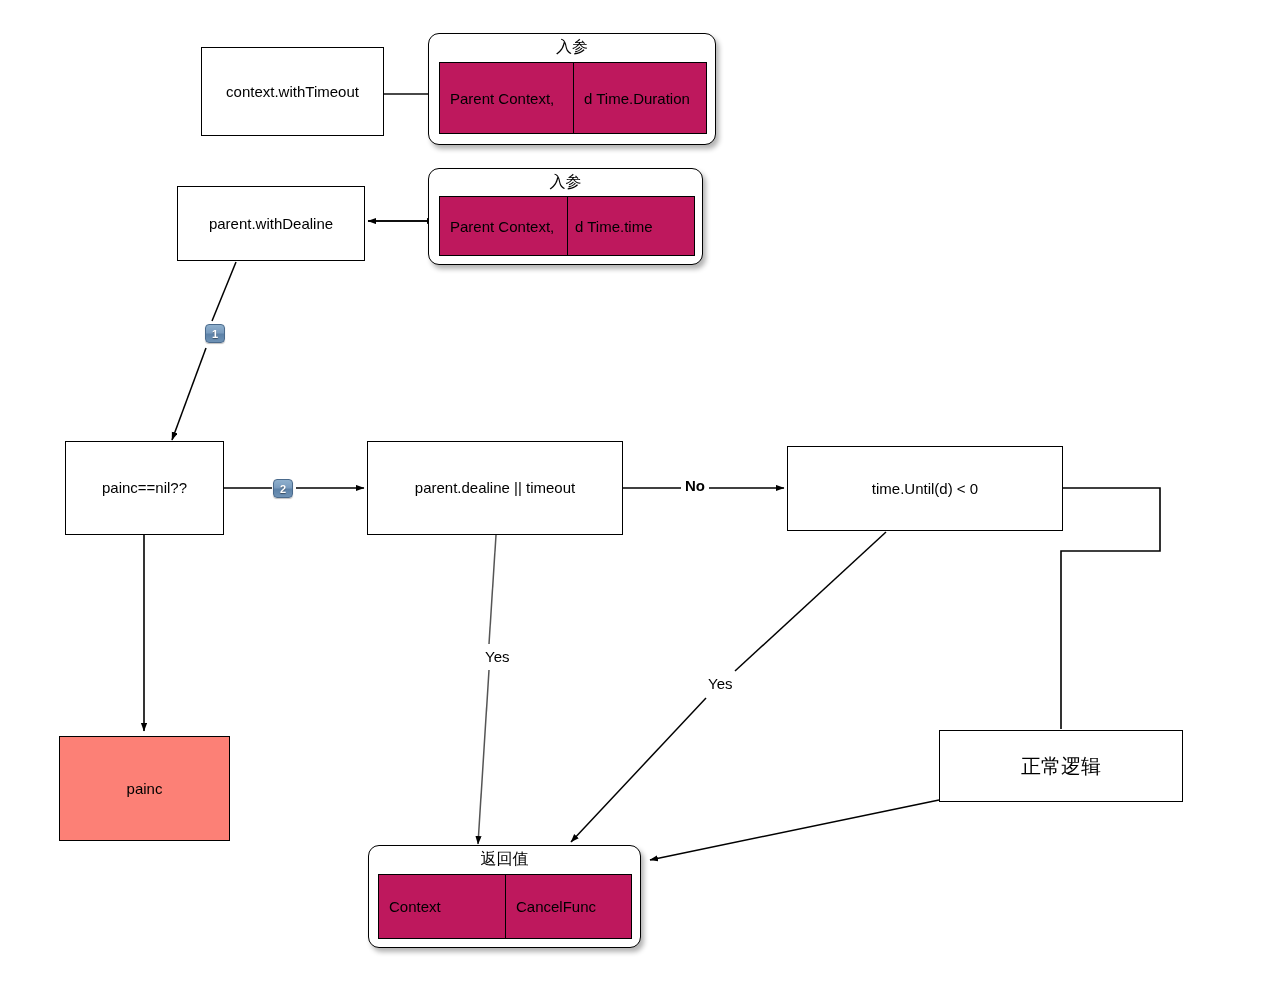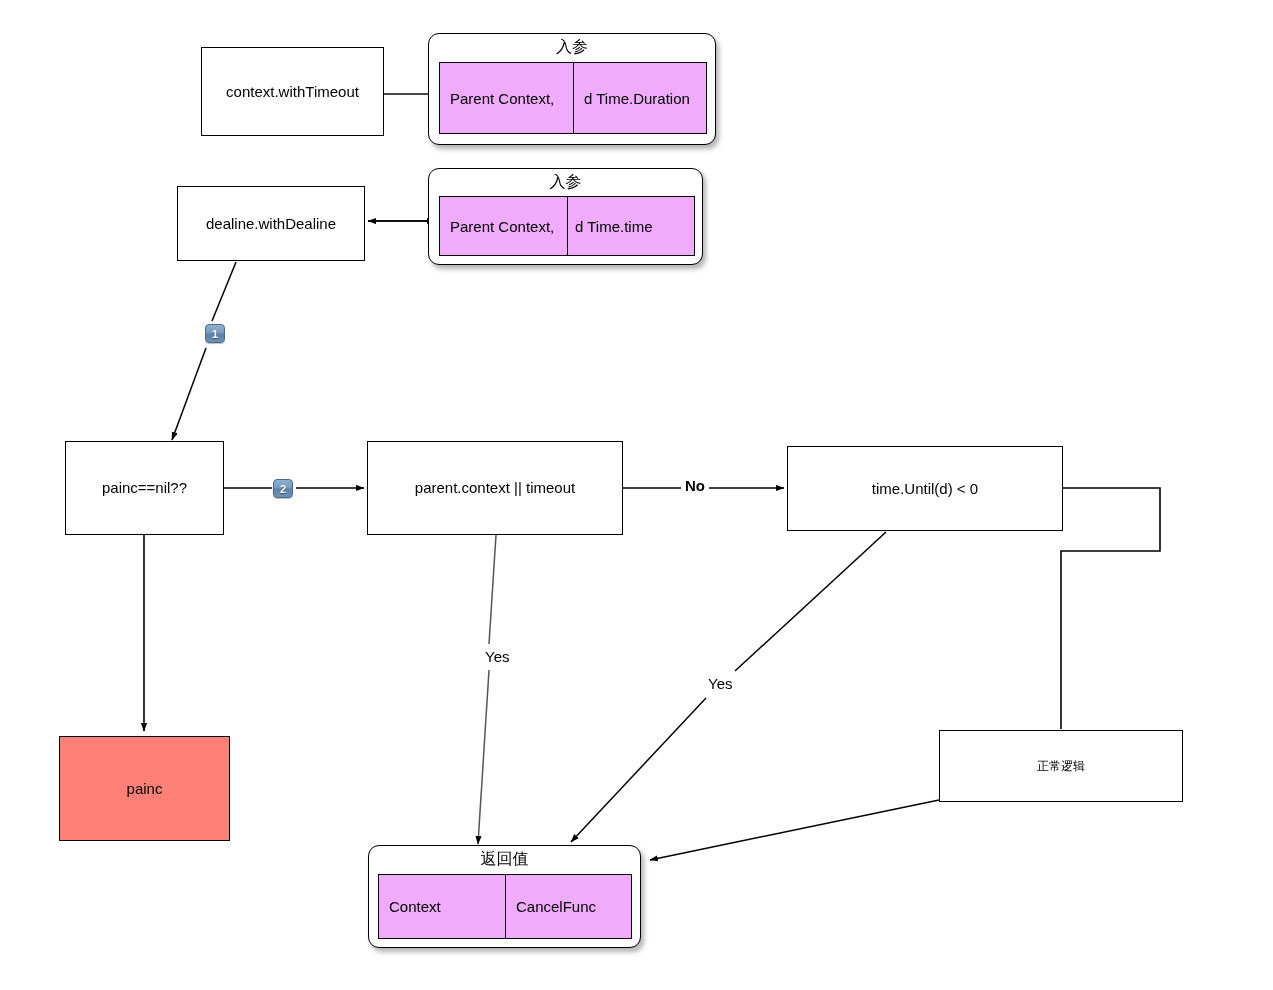--- a/index.html
+++ b/index.html
@@ -38,21 +38,21 @@
     font-size: 15px;
     color: #000000;
     text-align: center;
     line-height: 1.2;
   }
   .node.danger {
     background: #fc8076;
     border-color: #000000;
     text-align: center;
   }
-  .node.cn { font-size: 12px; }
+  .node.cn { font-size: 20px; }
 
   
   .group {
     position: absolute;
     box-sizing: border-box;
     border: 1.7px solid #000000;
     border-radius: 11px;
     background: #ffffff;
     box-shadow: 3px 4px 5px rgba(0,0,0,0.30);
   }
@@ -64,21 +64,21 @@
     text-align: center;
     font-size: 16px;
     color: #000000;
     line-height: 1.25;
   }
   .group-table {
     position: absolute;
     box-sizing: border-box;
     border: 1.6px solid #000000;
     display: flex;
-    background: #f0abfc;
+    background: #be185d;
   }
   .group-cell {
     box-sizing: border-box;
     display: flex;
     align-items: center;
     padding-left: 10px;
     font-size: 15px;
     color: #000000;
     white-space: nowrap;
     overflow: hidden;
@@ -195,21 +195,21 @@
 
   <div class="group" style="left:428px; top:33px; width:288px; height:112px;">
     <div class="group-title">入参</div>
     <div class="group-table" style="left:10px; top:28px; width:268px; height:72px;">
       <div class="group-cell" style="width:134px;">Parent Context,</div>
       <div class="group-cell" style="width:134px;">d Time.Duration</div>
     </div>
   </div>
 
   <div class="node" style="left:177px; top:186px; width:188px; height:75px;">
-    <span>dealine.withDealine</span>
+    <span>parent.withDealine</span>
   </div>
 
   <div class="group" style="left:428px; top:168px; width:275px; height:97px;">
     <div class="group-title">入参</div>
     <div class="group-table" style="left:10px; top:27px; width:256px; height:60px;">
       <div class="group-cell" style="width:128px;">Parent Context,</div>
       <div class="group-cell" style="width:128px;padding-left:7px;">d Time.time</div>
     </div>
   </div>
 
@@ -219,21 +219,21 @@
 
   <div class="node" style="left:65px; top:441px; width:159px; height:94px;">
     <span>painc==nil??</span>
   </div>
 
   <div class="badge" style="left:273px; top:479px;">
     <span>2</span>
   </div>
 
   <div class="node" style="left:367px; top:441px; width:256px; height:94px;">
-    <span>parent.context || timeout</span>
+    <span>parent.dealine || timeout</span>
   </div>
 
   <div class="edge-label" style="left:681px; top:477px;font-weight:bold;">No</div>
 
   <div class="node" style="left:787px; top:446px; width:276px; height:85px;">
     <span>time.Until(d) &lt; 0</span>
   </div>
 
   <div class="edge-label" style="left:481px; top:648px;">Yes</div>
 

